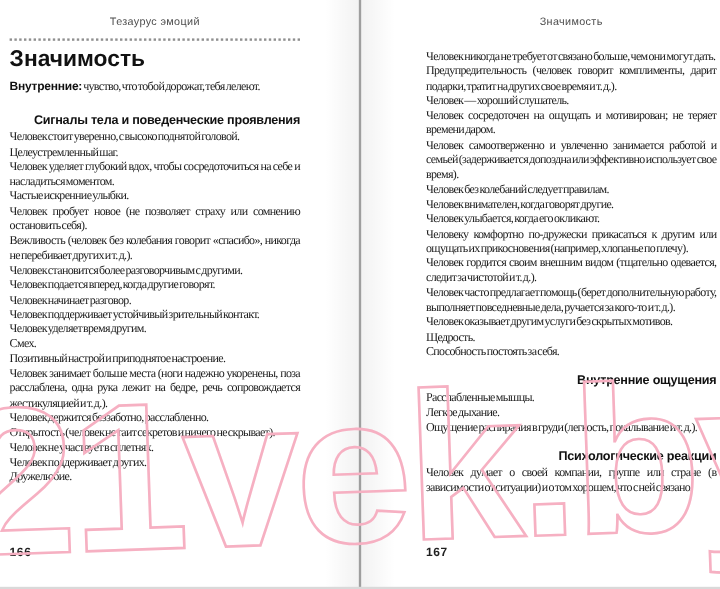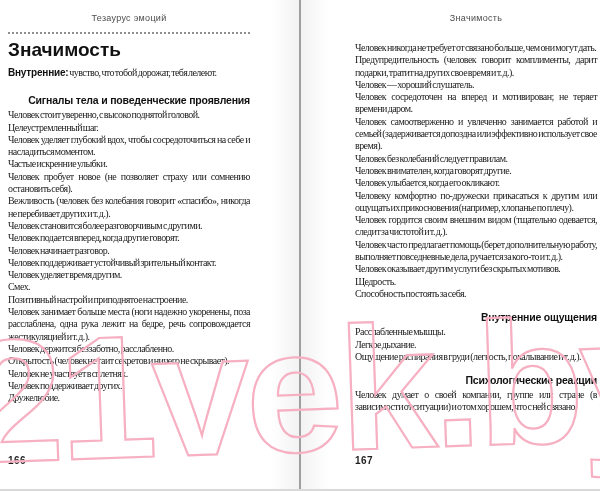--- a/index.html
+++ b/index.html
@@ -76,21 +76,21 @@
     <div class="page-number">166</div>
   </div>
 
   <div class="page page-right">
     <div class="col">
       <div class="running-header">Значимость</div>
       <div class="body-list" style="margin-top:19px">
           <p>Человек никогда не требует от связано больше, чем они могут дать.</p>
           <p>Предупредительность (человек говорит комплименты, дарит подарки, тратит на других свое время и т. д.).</p>
           <p>Человек — хороший слушатель.</p>
-          <p>Человек сосредоточен на вперед и мотивирован; не теряет времени даром.</p>
+          <p>Человек сосредоточен на ощущать и мотивирован; не теряет времени даром.</p>
           <p>Человек самоотверженно и увлеченно занимается работой и семьей (задерживается допоздна или эффективно использует свое время).</p>
           <p>Человек без колебаний следует правилам.</p>
           <p>Человек внимателен, когда говорят другие.</p>
           <p>Человек улыбается, когда его окликают.</p>
           <p>Человеку комфортно по-дружески прикасаться к другим или ощущать их прикосновения (например, хлопанье по плечу).</p>
           <p>Человек гордится своим внешним видом (тщательно одевается, следит за чистотой и т. д.).</p>
           <p>Человек часто предлагает помощь (берет дополнительную работу, выполняет повседневные дела, ручается за кого-то и т. д.).</p>
           <p>Человек оказывает другим услуги без скрытых мотивов.</p>
           <p>Щедрость.</p>
           <p>Способность постоять за себя.</p>

